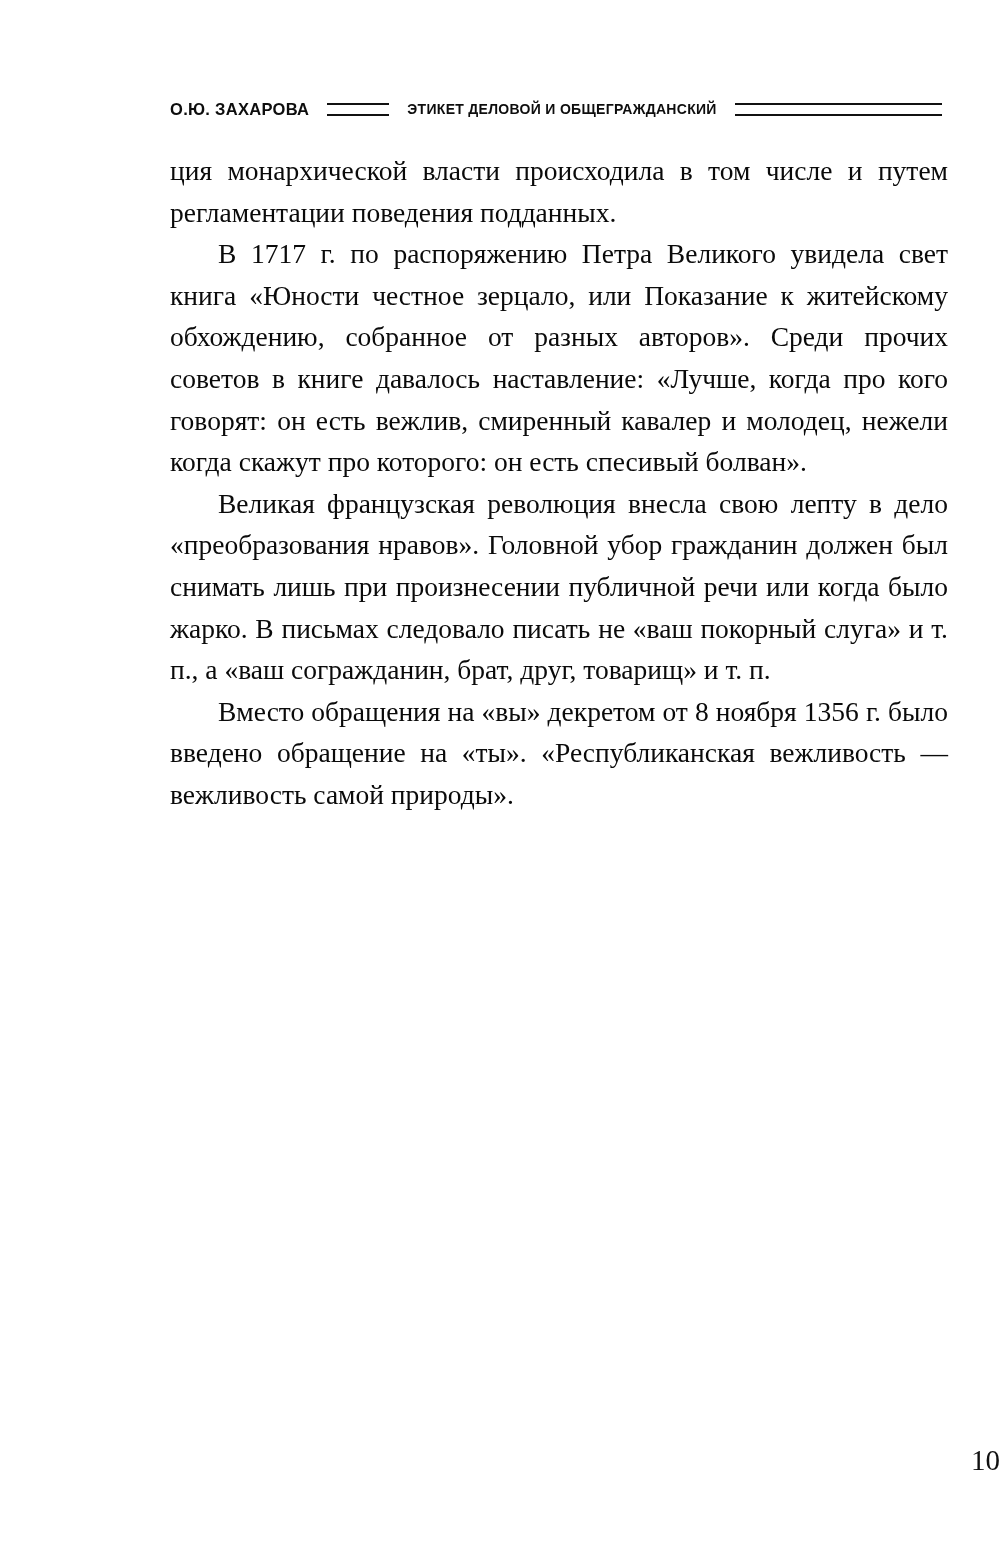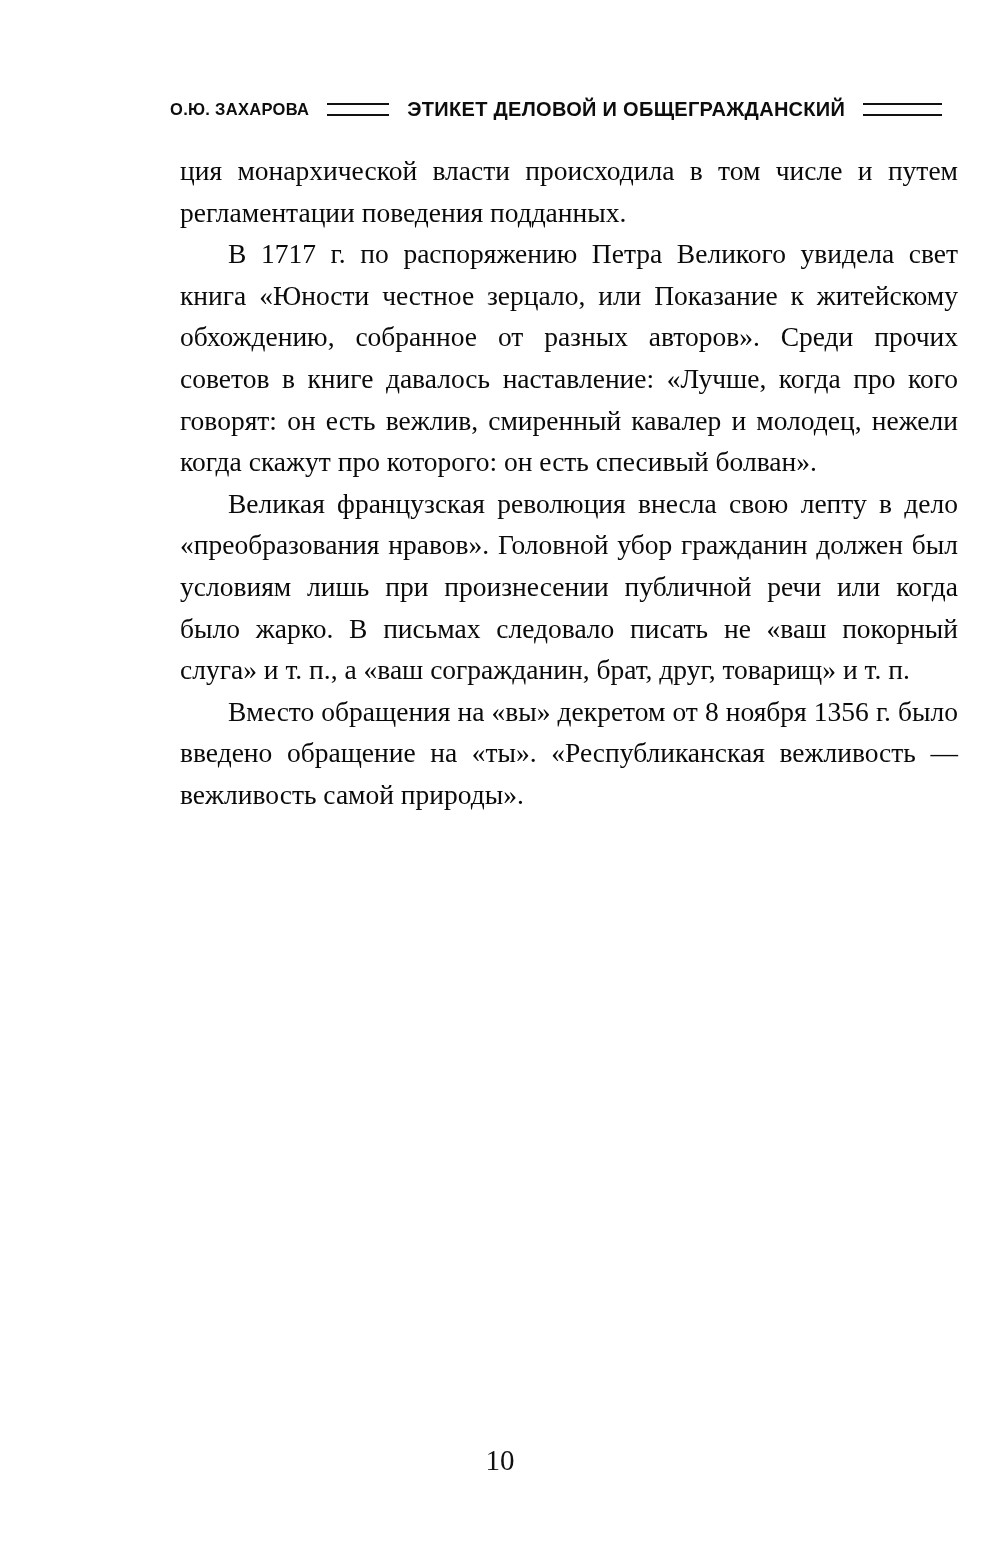--- a/index.html
+++ b/index.html
@@ -36,36 +36,36 @@
     font-weight: bold;
     font-size: 17px;
     letter-spacing: 0.3px;
     color: #0d0d0d;
     white-space: nowrap;
   }
   .rh-author {
     font-size: 16.5px;
   }
   .rh-title {
-    font-size: 20px;
+    font-size: 14px;
   }
   .rule {
     flex: 1 1 auto;
     height: 9px;
     min-width: 40px;
     border-top: 2px solid #111;
     border-bottom: 2px solid #111;
   }
   .rule.short {
     flex: 0 0 62px;
     min-width: 62px;
   }
   .body-text {
     position: absolute;
-    left: 180px;
+    left: 170px;
     top: 150px;
     width: 778px;
     font-size: 27.5px;
     line-height: 41.6px;
     text-align: justify;
     text-justify: inter-word;
     color: #0a0a0a;
     hyphens: manual;
   }
   .body-text p {
@@ -73,40 +73,40 @@
     text-indent: 48px;
   }
   .body-text p.noindent {
     text-indent: 0;
   }
   .folio {
     position: absolute;
     left: 0;
     top: 1444px;
     width: 1000px;
-    text-align: center;
+    text-align: right;
     font-size: 29px;
     font-family: "Liberation Serif", "DejaVu Serif", serif;
     color: #101010;
   }
 </style>
 </head>
 <body>
 
 <div class="page">
 
   <div class="running-head">
     <span class="rh-author">О.Ю. ЗАХАРОВА</span>
     <span class="rule short"></span>
     <span class="rh-title">ЭТИКЕТ ДЕЛОВОЙ И ОБЩЕГРАЖДАНСКИЙ</span>
     <span class="rule"></span>
   </div>
 
   <div class="body-text">
     <p class="noindent">ция монархической власти происходила в том числе и путем регламентации поведения подданных.</p>
     <p>В 1717 г. по распоряжению Петра Великого увидела свет книга «Юности честное зерцало, или Показание к житейскому обхождению, собранное от разных авторов». Среди прочих советов в книге давалось наставление: «Лучше, когда про кого говорят: он есть вежлив, смиренный кавалер и молодец, нежели когда скажут про которого: он есть спесивый болван».</p>
-    <p>Великая французская революция внесла свою лепту в дело «преобразования нравов». Головной убор гражданин должен был условиям лишь при произнесении публичной речи или когда было жарко. В письмах следовало писать не «ваш покорный слуга» и т. п., а «ваш согражданин, брат, друг, товарищ» и т. п.</p>
+    <p>Великая французская революция внесла свою лепту в дело «преобразования нравов». Головной убор гражданин должен был снимать лишь при произнесении публичной речи или когда было жарко. В письмах следовало писать не «ваш покорный слуга» и т. п., а «ваш согражданин, брат, друг, товарищ» и т. п.</p>
     <p>Вместо обращения на «вы» декретом от 8 ноября 1356 г. было введено обращение на «ты». «Республиканская вежливость — вежливость самой природы».</p>
   </div>
 
   <div class="folio">10</div>
 
 </div>
 
 </body></html>

